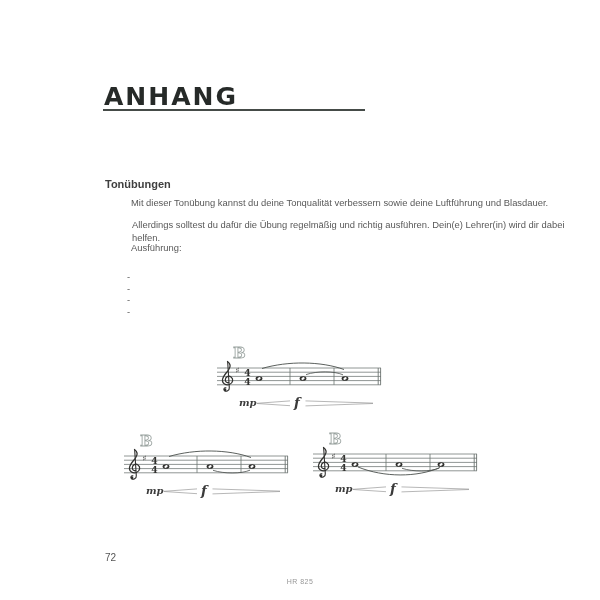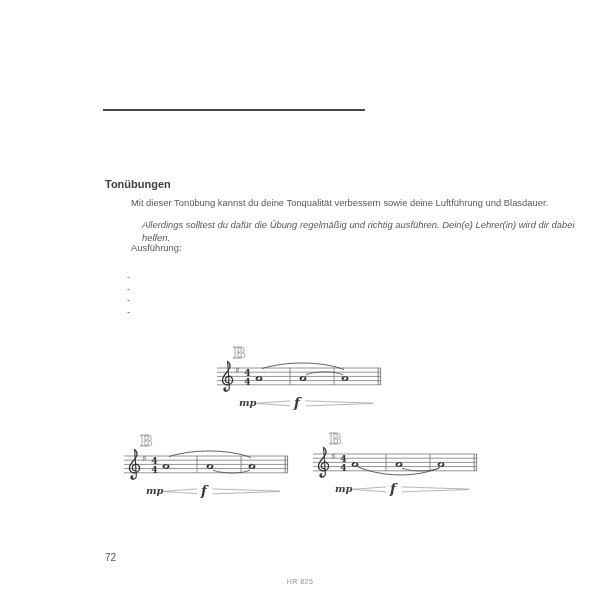--- a/index.html
+++ b/index.html
@@ -4,34 +4,35 @@
 <style>
   html,body{margin:0;padding:0;background:#fff;}
   #page{position:relative;width:600px;height:600px;background:#ffffff;overflow:hidden;
         font-family:"Liberation Sans", sans-serif;}
   #title{position:absolute;left:104px;top:82px;font-size:25px;font-weight:bold;
          letter-spacing:2px;color:#262a28;font-family:"DejaVu Sans", sans-serif;}
   #title-underline{position:absolute;left:103px;top:109px;width:262px;height:2px;background:#454b48;}
   .body-text{color:#585858;font-size:9.4px;line-height:13px;padding-left:26px;}
   #section-heading{position:absolute;left:105px;top:178px;font-size:11px;font-weight:bold;color:#3f3f3f;}
   #para1{position:absolute;left:105px;top:196px;width:436px;}
-  #para2{position:absolute;left:116px;top:218px;width:436px;font-style:italic;}
+  #para2{position:absolute;left:106px;top:218px;width:436px;}
   #exec-intro{position:absolute;left:105px;top:241px;}
   #exec-list{position:absolute;left:127px;top:271px;width:420px;}
   .bullet{display:flex;font-size:9.4px;line-height:11.7px;color:#585858;}
   .bullet .dash{width:9px;flex:0 0 9px;}
   .staff{position:absolute;width:200px;height:80px;}
   #footer-page-number{position:absolute;left:105px;top:552px;font-size:10px;color:#565656;}
   #footer-catalog{position:absolute;left:267px;top:578px;width:66px;text-align:center;
                   font-size:7px;color:#979797;letter-spacing:0.5px;}
 </style>
 </head>
 <body>
 
 <div id="page">
+  <div id="title">ANHANG</div>
   <div id="title-underline"></div>
 
   <div id="section-heading">Tonübungen</div>
   <div id="para1" class="body-text">Mit dieser Tonübung kannst du deine Tonqualität verbessern sowie deine Luftführung und Blasdauer.</div>
   <div id="para2" class="body-text">Allerdings solltest du dafür die Übung regelmäßig und richtig ausführen. Dein(e) Lehrer(in) wird dir dabei helfen.</div>
   <div id="exec-intro" class="body-text">Ausführung:</div>
   <div id="exec-list">
       <div class="bullet">
         <span class="dash">-</span>
       </div>

